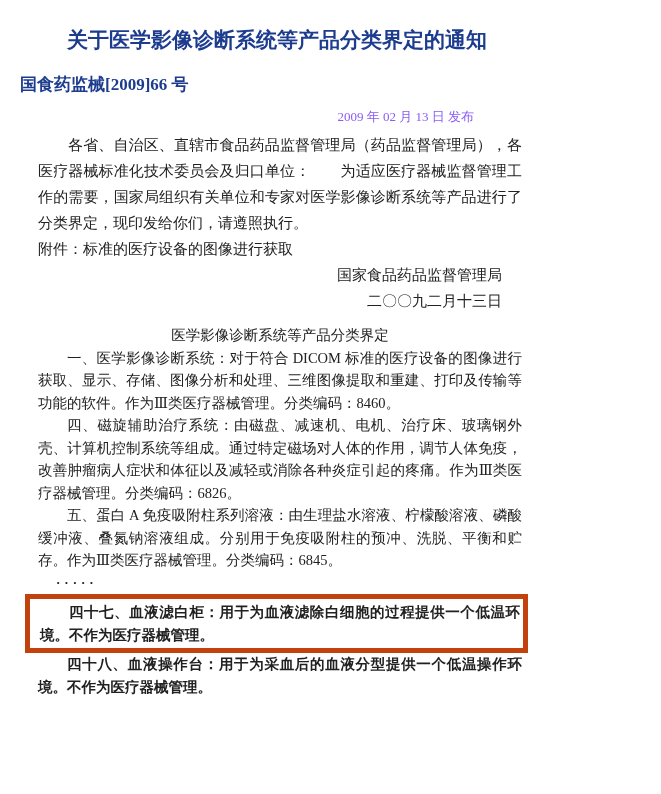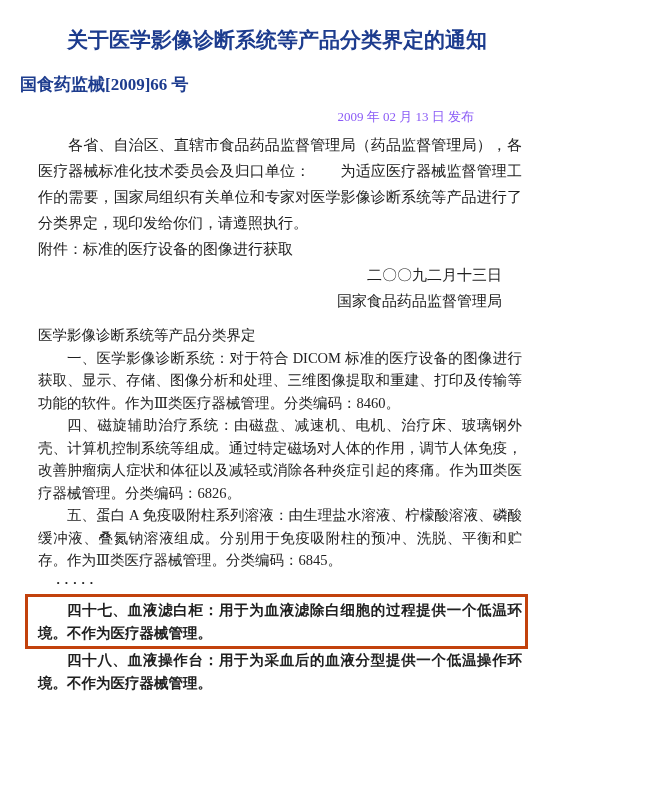--- a/index.html
+++ b/index.html
@@ -45,51 +45,51 @@
   .notice-section p{margin:0;}
   .indent{text-indent:2em;}
   .sig-line{text-align:right;padding-right:20px;}
   .attachment-section{
     margin:10px 32px 0 38px;
     font-size:14.5px;
     line-height:22.5px;
     text-align:justify;
   }
   .attachment-section p{margin:0;}
-  .attach-heading{}
+  .attach-heading{text-align:center;}
   .ellipsis-line{
     text-indent:18px;
     font-weight:bold;
     letter-spacing:4px;
     font-size:13px;
   }
   .bold{font-weight:bold;}
   .highlight-box{
-    border:3px solid #c2410c;
+    border:5px solid #c2410c;
     margin-left:-13px;
     margin-right:-6px;
     padding:2px 3px 2px 10px;
   }
 </style>
 </head>
 <body>
 
 <div class="page">
 
   <div class="doc-title">关于医学影像诊断系统等产品分类界定的通知</div>
 
   <div class="doc-number">国食药监械[2009]66 号</div>
 
   <div class="publish-date">2009 年 02 月 13 日  发布</div>
 
   <div class="notice-section">
     <p class="indent">各省、自治区、直辖市食品药品监督管理局（药品监督管理局），各医疗器械标准化技术委员会及归口单位：　　为适应医疗器械监督管理工作的需要，国家局组织有关单位和专家对医学影像诊断系统等产品进行了分类界定，现印发给你们，请遵照执行。</p>
     <p>附件：标准的医疗设备的图像进行获取</p>
+    <p class="sig-line">国家食品药品监督管理局</p>
     <p class="sig-line">二〇〇九二月十三日</p>
-    <p class="sig-line">国家食品药品监督管理局</p>
   </div>
 
   <div class="attachment-section">
     <p class="attach-heading">医学影像诊断系统等产品分类界定</p>
 
     <p class="indent">一、医学影像诊断系统：对于符合 DICOM 标准的医疗设备的图像进行获取、显示、存储、图像分析和处理、三维图像提取和重建、打印及传输等功能的软件。作为Ⅲ类医疗器械管理。分类编码：8460。</p>
     <p class="indent">四、磁旋辅助治疗系统：由磁盘、减速机、电机、治疗床、玻璃钢外壳、计算机控制系统等组成。通过特定磁场对人体的作用，调节人体免疫，改善肿瘤病人症状和体征以及减轻或消除各种炎症引起的疼痛。作为Ⅲ类医疗器械管理。分类编码：6826。</p>
     <p class="indent">五、蛋白 A 免疫吸附柱系列溶液：由生理盐水溶液、柠檬酸溶液、磷酸缓冲液、叠氮钠溶液组成。分别用于免疫吸附柱的预冲、洗脱、平衡和贮存。作为Ⅲ类医疗器械管理。分类编码：6845。</p>
 
     <p class="ellipsis-line">·····</p>

